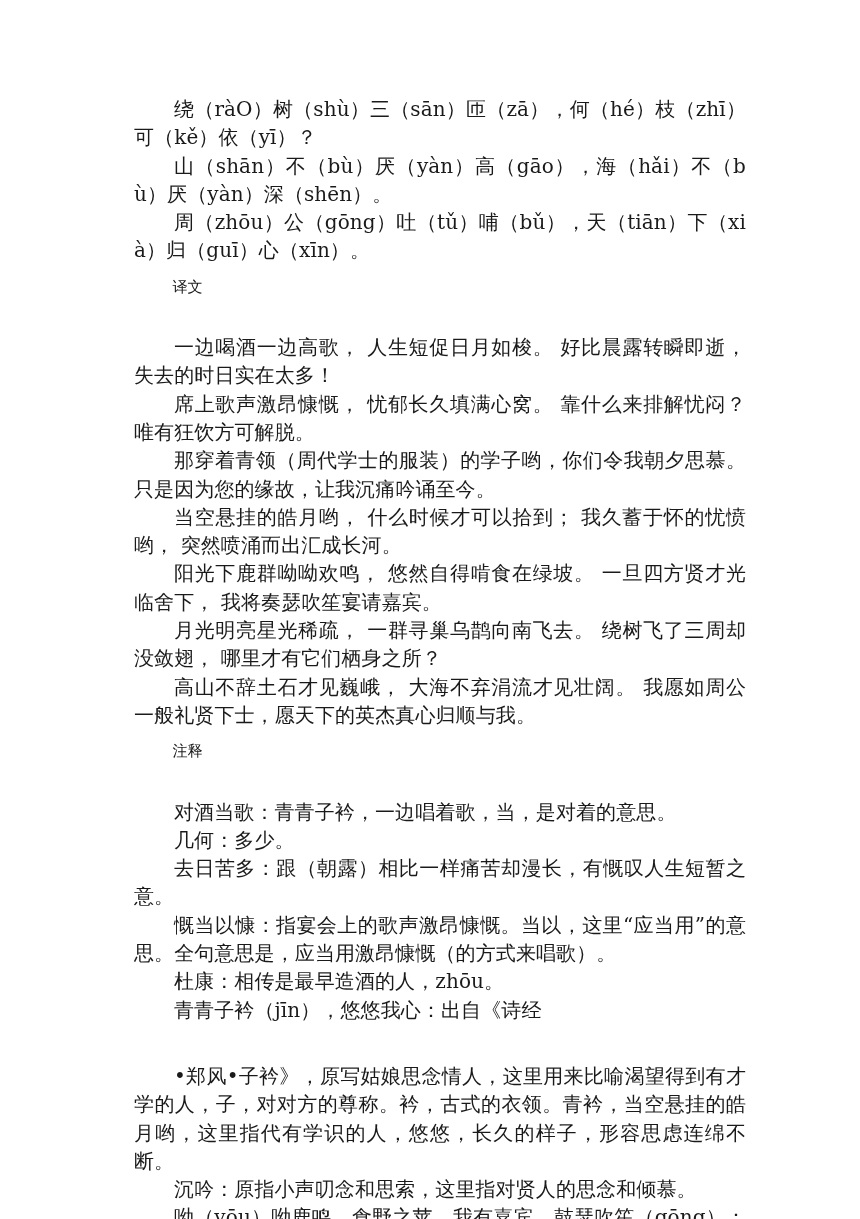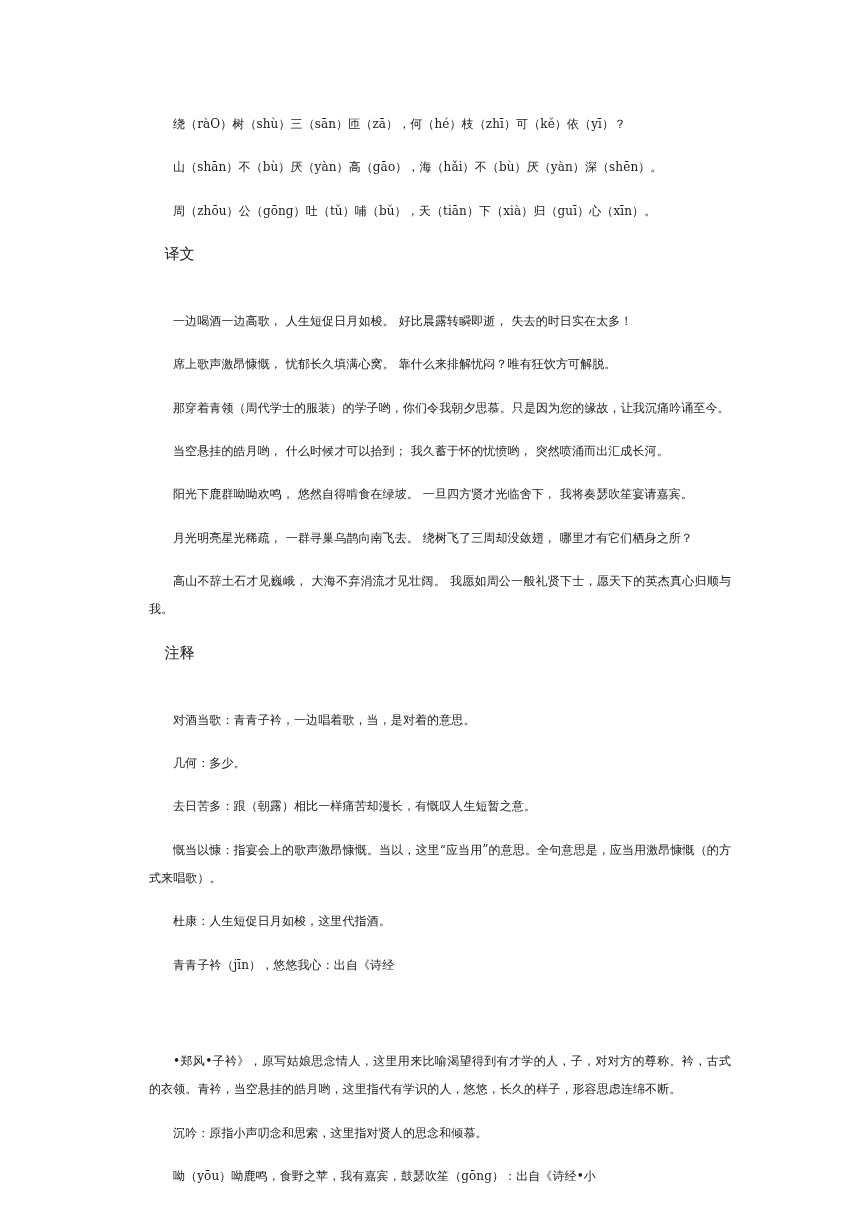--- a/index.html
+++ b/index.html
@@ -27,38 +27,38 @@
 
   
   .content {
     position: absolute;
     left: 134px;
     top: 95px;
     width: 612px;
   }
 
   .para {
-    font-size: 12px;
+    font-size: 20px;
     line-height: 28.3px;
     text-align: justify;
     text-justify: inter-character;
-    margin: 15px;
+    margin: 0;
     letter-spacing: 0.1px;
     word-break: break-all;
   }
 
   
   .indent {
     text-indent: 2em;
   }
 
   .heading {
     font-size: 15.2px;
     line-height: 28.3px;
-    margin: 0;
+    margin: 8px;
     text-indent: 2em;
   }
   .gap-md { height: 24px; }
   .gap-lg { height: 38px; }
 </style>
 </head>
 <body>
 
 <div class="page">
   <div class="content">
@@ -85,21 +85,21 @@
 
     <p class="heading">注释</p>
 
     <div class="gap-md"></div>
 
     <div>
       <p class="para indent">对酒当歌：青青子衿，一边唱着歌，当，是对着的意思。</p>
       <p class="para indent">几何：多少。</p>
       <p class="para indent">去日苦多：跟（朝露）相比一样痛苦却漫长，有慨叹人生短暂之意。</p>
       <p class="para indent">慨当以慷：指宴会上的歌声激昂慷慨。当以，这里“应当用”的意思。全句意思是，应当用激昂慷慨（的方式来唱歌）。</p>
-      <p class="para indent">杜康：人生短促日月如梭，这里代指酒。</p>
+      <p class="para indent">杜康：相传是最早造酒的人，zhōu。</p>
       <p class="para indent">青青子衿（jīn），悠悠我心：出自《诗经</p>
     </div>
 
     <div class="gap-lg"></div>
 
     <div>
       <p class="para indent">•郑风•子衿》，原写姑娘思念情人，这里用来比喻渴望得到有才学的人，子，对对方的尊称。衿，古式的衣领。青衿，当空悬挂的皓月哟，这里指代有学识的人，悠悠，长久的样子，形容思虑连绵不断。</p>
       <p class="para indent">沉吟：原指小声叨念和思索，这里指对贤人的思念和倾慕。</p>
       <p class="para indent">呦（yōu）呦鹿鸣，食野之苹，我有嘉宾，鼓瑟吹笙（gōng）：出自《诗经•小</p>
     </div>

